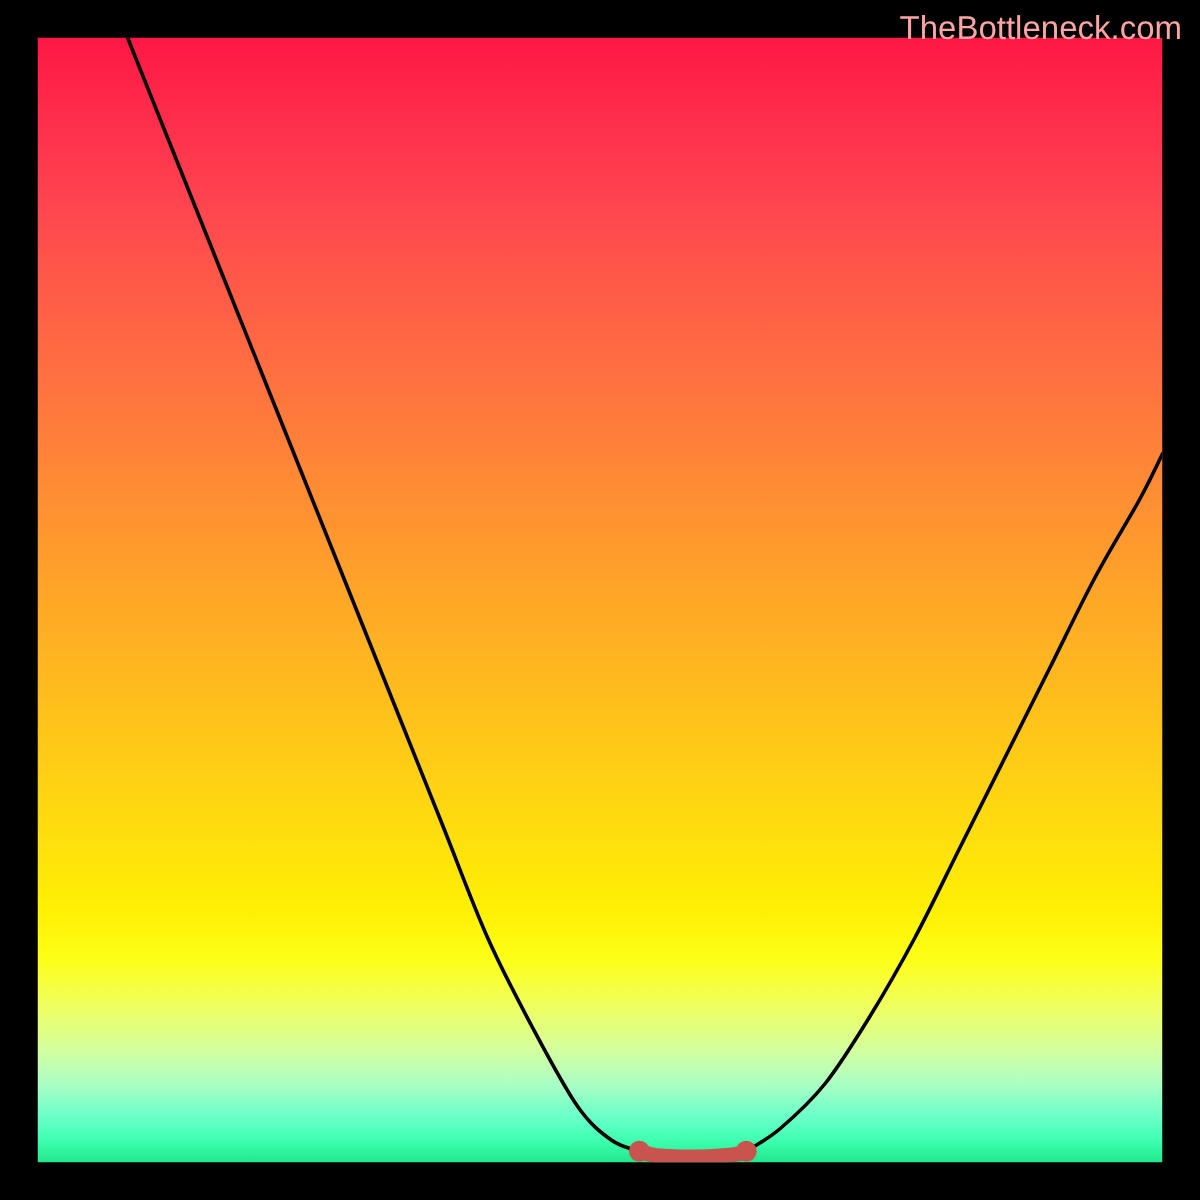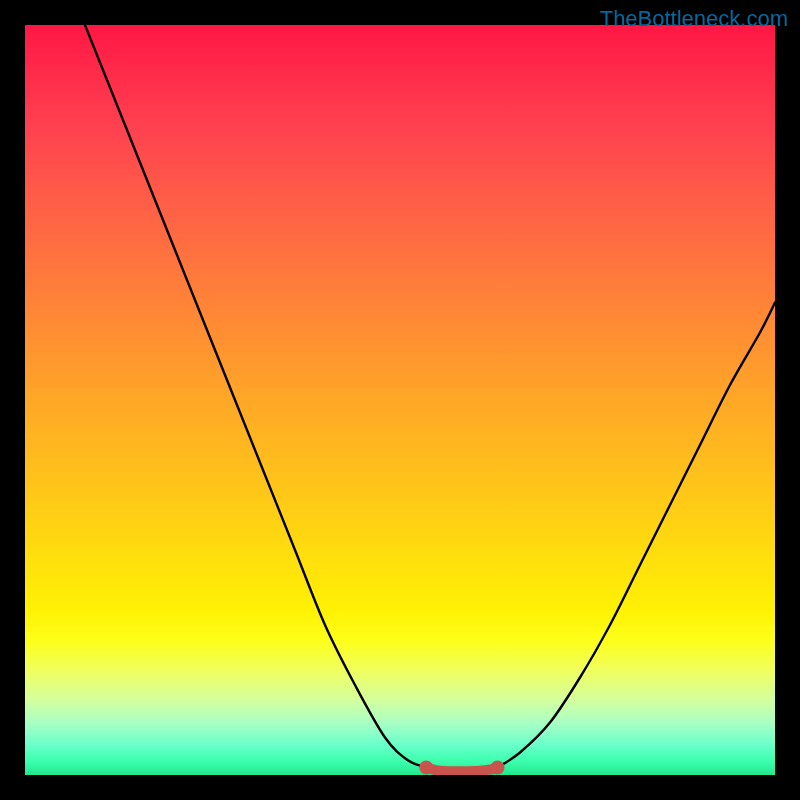--- a/index.html
+++ b/index.html
@@ -8,21 +8,21 @@
     width: 800px;
     height: 800px;
     background: #000;
     position: relative;
     font-family: Arial, sans-serif;
   }
   .watermark {
     position: absolute;
     top: 6px;
     right: 12px;
-    color: #0369a1;
+    color: #fca5a5;
     font-size: 22px;
     font-weight: 500;
     z-index: 10;
   }
   .plot-area {
     position: absolute;
     left: 25px;
     top: 25px;
     width: 750px;
     height: 750px;

